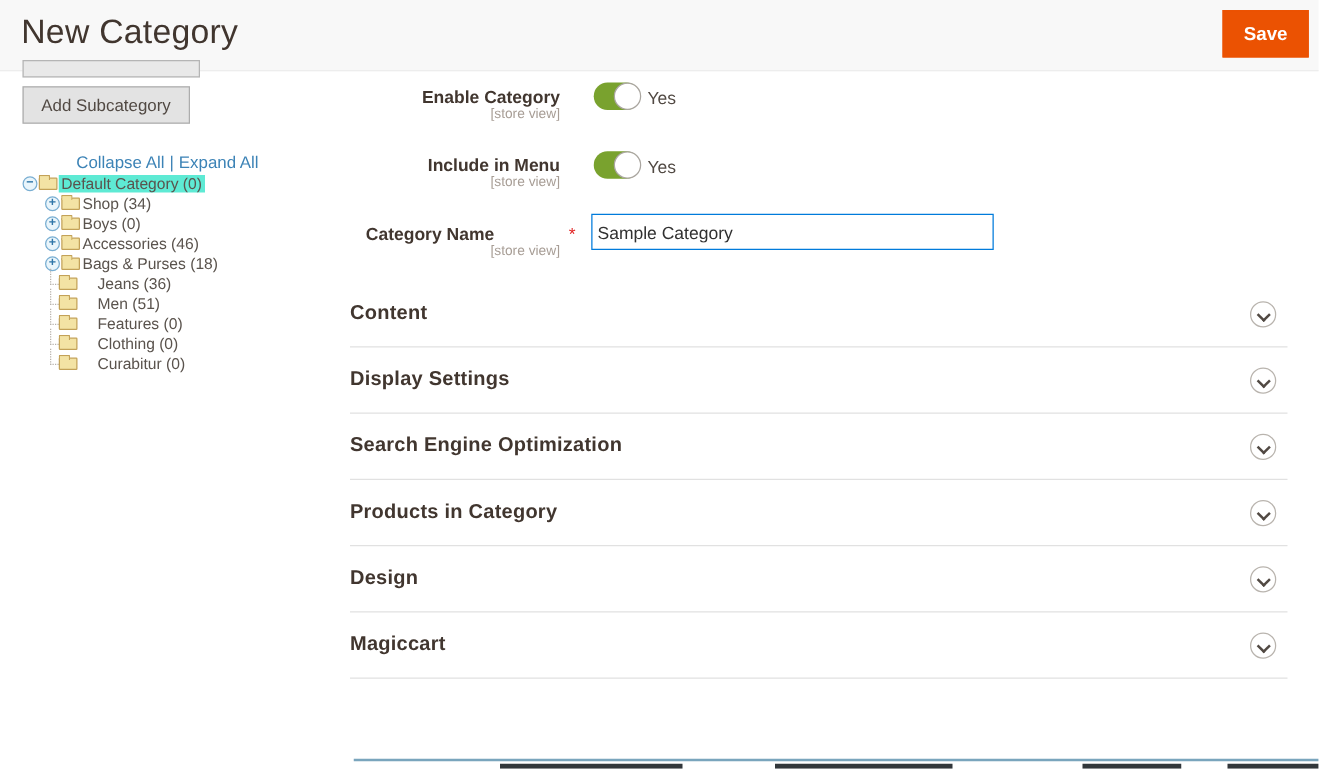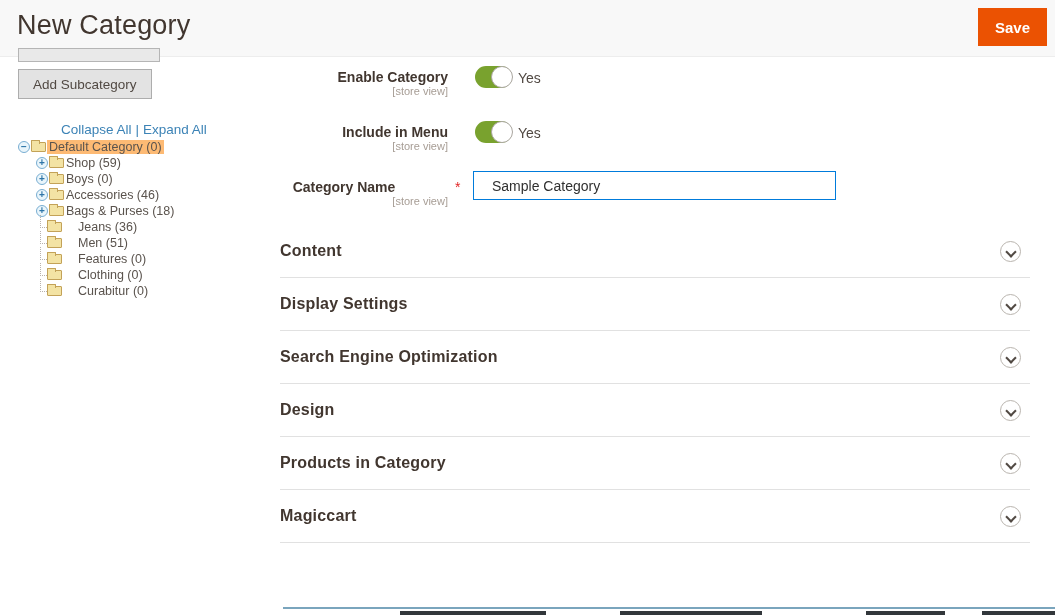--- a/index.html
+++ b/index.html
@@ -40,21 +40,21 @@
   .tree-links { position:absolute; left:3px; top:76px; font-size:13.5px; white-space:nowrap;margin-left:40px; }
   .tree-links a { color:#3c83b6; text-decoration:none; cursor:pointer; }
   .tree-links .sep { color:#3c83b6; margin:0 4px; }
 
   .cat-tree { position:absolute; left:0; top:93px; list-style:none; width:245px; }
   .cat-tree li { position:relative; height:16px; font-size:12.5px; color:#5a534d; white-space:nowrap; }
   .node-label { position:absolute; top:1px; line-height:14px; }
   .lvl0 .node-label { left:29px; }
   .lvl1 .node-label { left:48px; }
   .leaf .node-label { left:60px; }
-  .selected-node { background:#fdba74; padding:0 2px; }
+  .selected-node { background:#5eead4; padding:0 2px; }
 
   
   .expander {
     position:absolute; top:2px; width:12px; height:12px; border-radius:50%;
     background:#e9f5fb; border:1px solid #79aed2; color:#2e75a8;
     font-size:10px; line-height:10px; text-align:center; font-weight:700; cursor:pointer;
   }
   .lvl0 .expander { left:0; }
   .lvl1 .expander { left:18px; }
 
@@ -93,23 +93,23 @@
 
   .toggle { position:absolute; left:475px; width:38px; height:22px; cursor:pointer; }
   .toggle .track { position:absolute; left:0; top:0; width:37px; height:22px; border-radius:11px; background:#79a22e; }
   .toggle .knob {
     position:absolute; left:16px; top:0; width:22px; height:22px; border-radius:50%;
     background:#fff; border:1px solid #aaa6a0;
   }
   .toggle-value { position:absolute; left:518px; font-size:14px; color:#514943; }
 
   .name-input {
-    position:absolute; left:473px; top:171px; width:363px; height:29px;
+    position:absolute; left:473px; top:171px; width:322px; height:29px;
     border:1px solid #007bdb; background:#fff; color:#303030;
-    font-family:inherit; font-size:14px; padding:0 18px; outline:none;
+    font-family:inherit; font-size:14px; padding:0 4px; outline:none;
   }
 
   
   .sections { position:absolute; left:280px; top:225px; width:750px; }
   .section {
     position:relative; height:53px; border-bottom:1px solid #e1e1e1;
     display:flex; align-items:center; justify-content:space-between; cursor:pointer;
   }
   .section-title { font-size:16px; font-weight:700; color:#41362f; letter-spacing:.2px; }
   .chev {
@@ -147,21 +147,21 @@
   </div>
   <ul class="cat-tree">
     <li class="lvl0">
       <span class="expander">−</span>
       <span class="folder"></span>
       <span class="node-label selected-node">Default Category (0)</span>
     </li>
     <li class="lvl1">
       <span class="expander">+</span>
       <span class="folder"></span>
-      <span class="node-label">Shop (59)</span>
+      <span class="node-label">Shop (34)</span>
     </li>
     <li class="lvl1">
       <span class="expander">+</span>
       <span class="folder"></span>
       <span class="node-label">Boys (0)</span>
     </li>
     <li class="lvl1">
       <span class="expander">+</span>
       <span class="folder"></span>
       <span class="node-label">Accessories (46)</span>
@@ -222,25 +222,25 @@
   </div>
   <div class="section">
     <span class="section-title">Display Settings</span>
     <span class="chev"></span>
   </div>
   <div class="section">
     <span class="section-title">Search Engine Optimization</span>
     <span class="chev"></span>
   </div>
   <div class="section">
+    <span class="section-title">Products in Category</span>
+    <span class="chev"></span>
+  </div>
+  <div class="section">
     <span class="section-title">Design</span>
-    <span class="chev"></span>
-  </div>
-  <div class="section">
-    <span class="section-title">Products in Category</span>
     <span class="chev"></span>
   </div>
   <div class="section">
     <span class="section-title">Magiccart</span>
     <span class="chev"></span>
   </div>
 </div>
 
 <div class="clip-strip">
   <div class="clip-line"></div>

